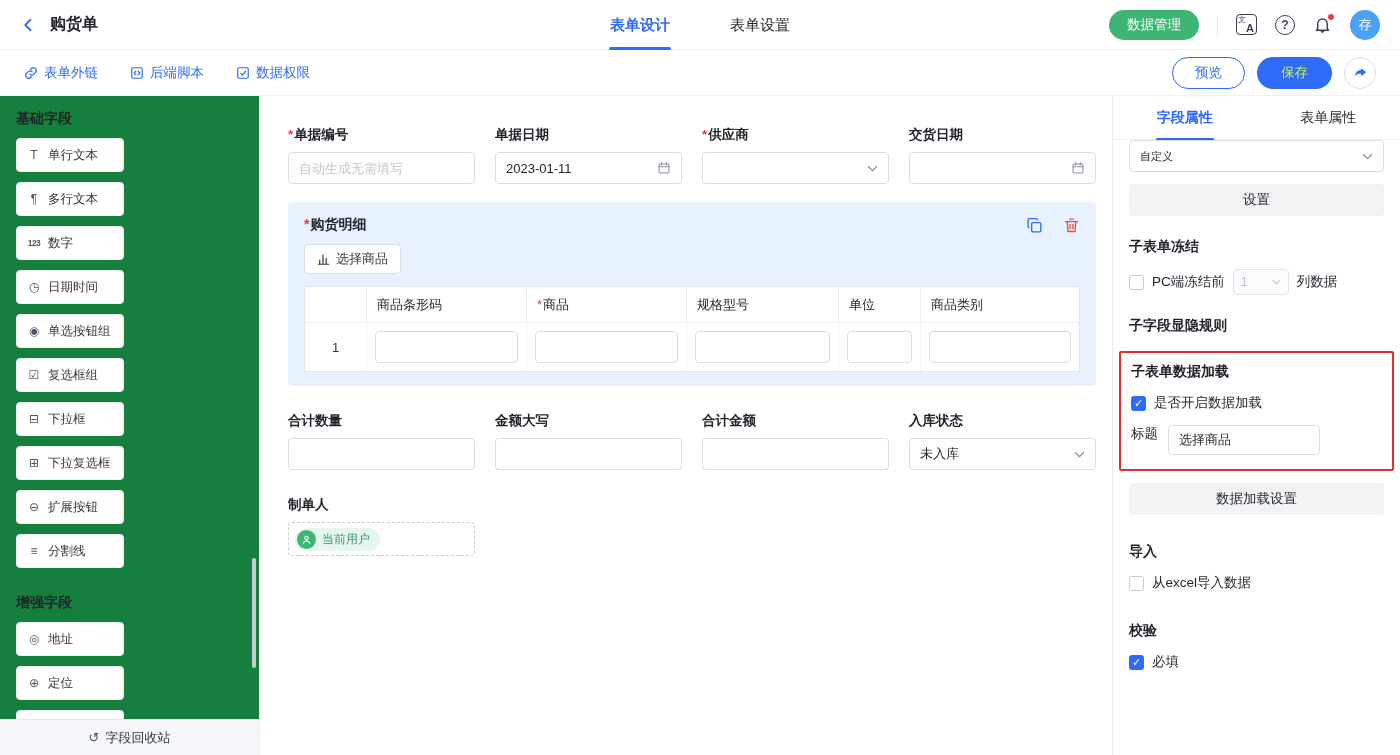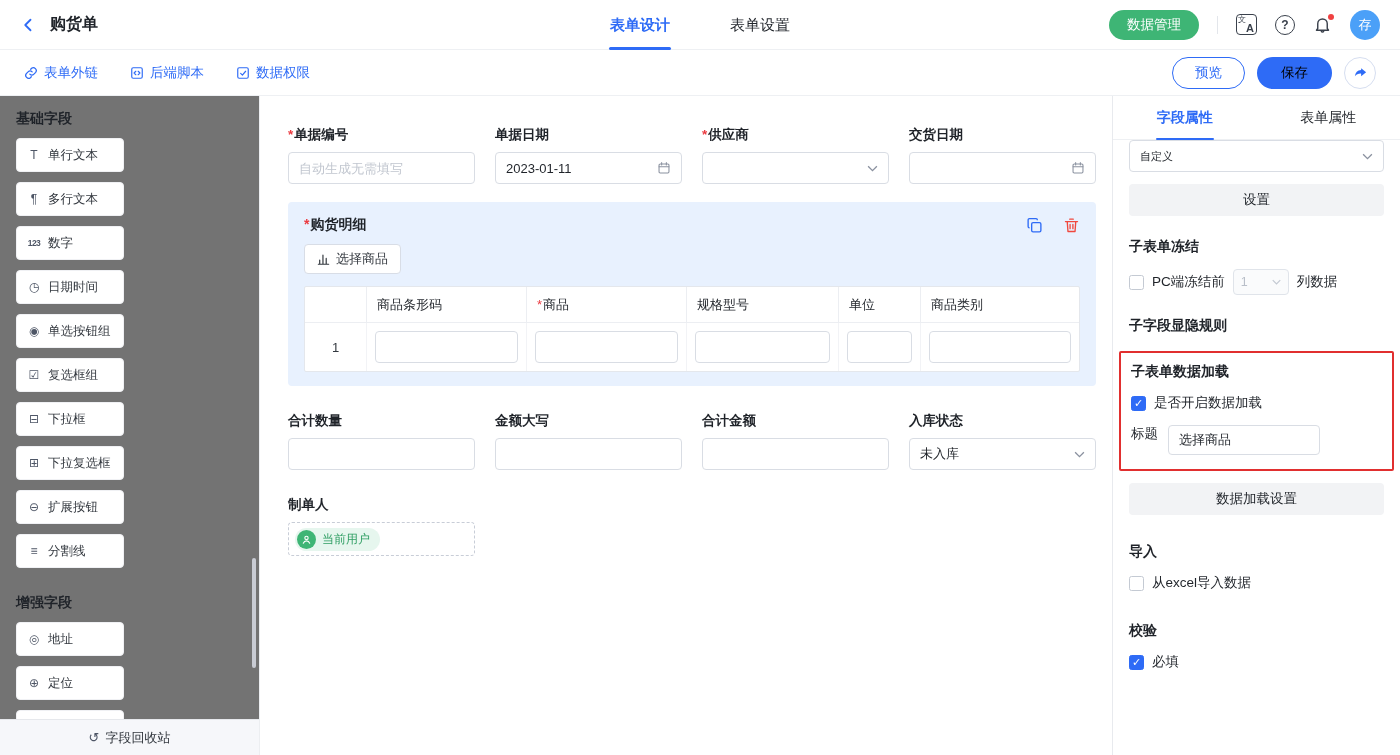--- a/index.html
+++ b/index.html
@@ -25,28 +25,28 @@
   .help-circle{width:20px;height:20px;border:1.6px solid #3a414c;border-radius:50%;display:flex;align-items:center;justify-content:center;font-size:12px;font-weight:bold}
   .bell-dot{position:absolute;top:-1px;right:-2px;width:6px;height:6px;border-radius:50%;background:#f04141}
   .avatar{width:30px;height:30px;border-radius:50%;background:#4ba0f8;color:#fff;display:flex;align-items:center;justify-content:center;font-size:13px;cursor:pointer}
 
   
   .toolbar{height:46px;display:flex;background:#fff;border-bottom:1px solid #eef0f3;padding:0 24px;position:relative;z-index:4}
   .t-links{display:flex;align-items:center;gap:32px}
   .t-link{display:flex;align-items:center;gap:6px;color:#2e6bf6;font-size:13.5px;cursor:pointer}
   .t-actions{margin-left:auto;display:flex;align-items:center;gap:12px}
   .btn-preview{height:32px;padding:0 22px;border:1px solid #2e6bf6;color:#2e6bf6;background:#fff;border-radius:16px;display:flex;align-items:center;font-size:13.5px;cursor:pointer}
-  .btn-save{height:32px;padding:0 24px;background:#2e6bf6;color:#000000;border-radius:16px;display:flex;align-items:center;font-size:13.5px;cursor:pointer}
+  .btn-save{height:32px;padding:0 24px;background:#2e6bf6;color:#bef264;border-radius:16px;display:flex;align-items:center;font-size:13.5px;cursor:pointer}
   .btn-share{width:32px;height:32px;border-radius:50%;background:#fff;border:1px solid #d6def0;display:flex;align-items:center;justify-content:center;cursor:pointer}
 
   
   .content{display:flex;height:659px}
 
   
-  .sidebar{width:260px;background:#737373;border-right:1px solid #eceef1;padding:14px 10px 0 16px;position:relative;overflow:hidden}
+  .sidebar{width:260px;background:#15803d;border-right:1px solid #eceef1;padding:14px 10px 0 16px;position:relative;overflow:hidden}
   .s-title{font-size:14px;font-weight:bold;margin:0 0 10px}
   .s-title.mt{margin-top:16px}
   .grid{display:flex;flex-wrap:wrap}
   .grid-item{width:108px;height:34px;background:#fff;border:1px solid #f0f1f4;border-radius:4px;display:flex;align-items:center;gap:6px;padding:0 0 0 9px;margin:0 10px 10px 0;font-size:12.5px;color:#33383f;cursor:grab}
   .gi-icon{width:16px;display:flex;align-items:center;justify-content:center;font-size:12px;color:#4e5666;flex:none}
   .gi-icon.num{font-size:8.5px;font-weight:bold;letter-spacing:-0.5px}
   .s-scrollthumb{position:absolute;right:3px;top:462px;width:4px;height:110px;background:#c9ccd4;border-radius:2px}
   .recycle-bar{position:absolute;left:0;bottom:0;width:100%;height:36px;border-top:1px solid #e6e8ec;background:#f6f7fa;display:flex;align-items:center;justify-content:center;gap:6px;font-size:13px;color:#33383f;cursor:pointer}
   .recycle-bar .ric{font-size:13px;color:#4e5666}
 

